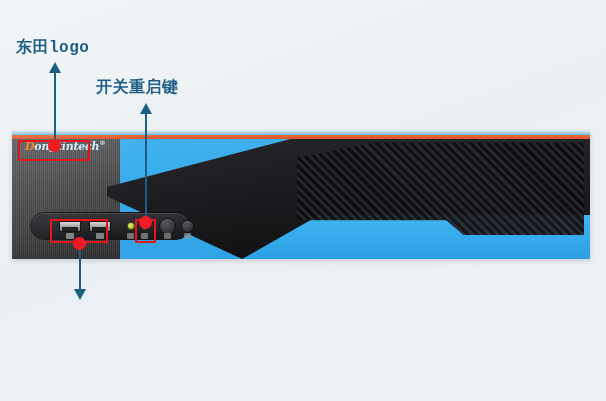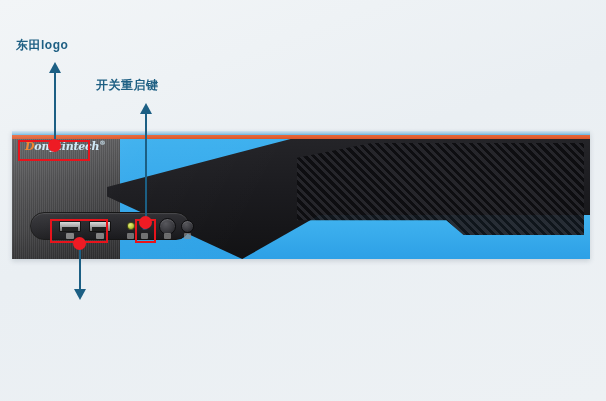--- a/index.html
+++ b/index.html
@@ -303,22 +303,22 @@
 
   
   .arrow-usb { left: 73px; top: 243px; width: 14px; height: 57px; }
   .arrow-usb .arrow-stem { top: 0; bottom: 9px; }
   .dot-usb { left: 73px; top: 237px; }
 
   
   .label {
     position: absolute;
     color: #1e5f83;
-    font-family: Liberation Sans, sans-serif;
-    font-size: 12px;
+    font-family: Liberation Mono, monospace;
+    font-size: 16px;
     font-weight: 700;
     white-space: nowrap;
     z-index: 50;
     letter-spacing: .5px;
   }
   .label-logo { left: 16px;  top: 37px; }
   .label-pwr  { left: 96px;  top: 77px; text-align: center; }
   .label-usb  { left: 14px;  top: 303px; }
 </style>
 </head>

